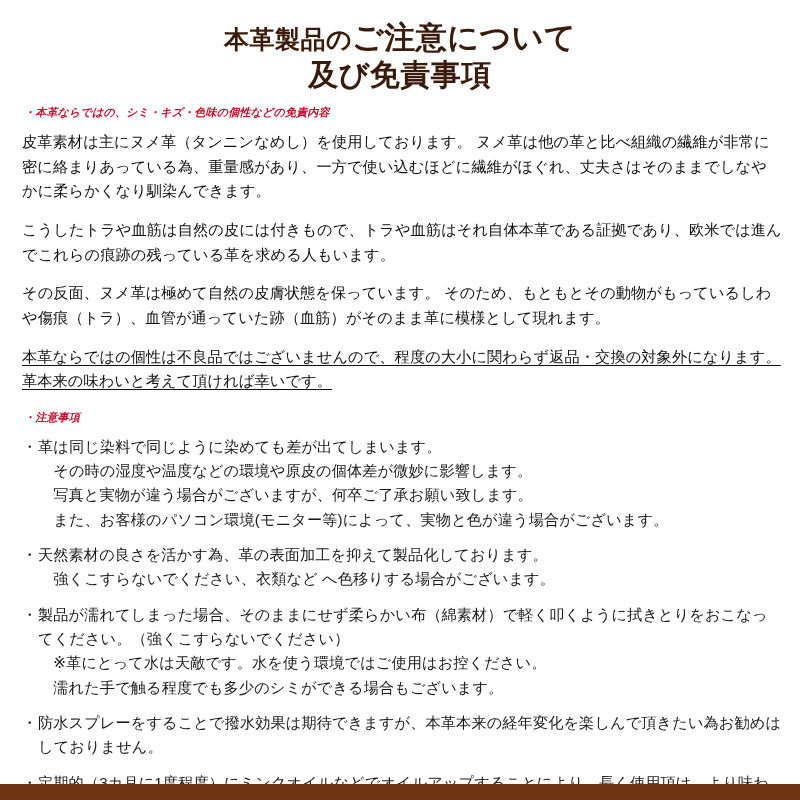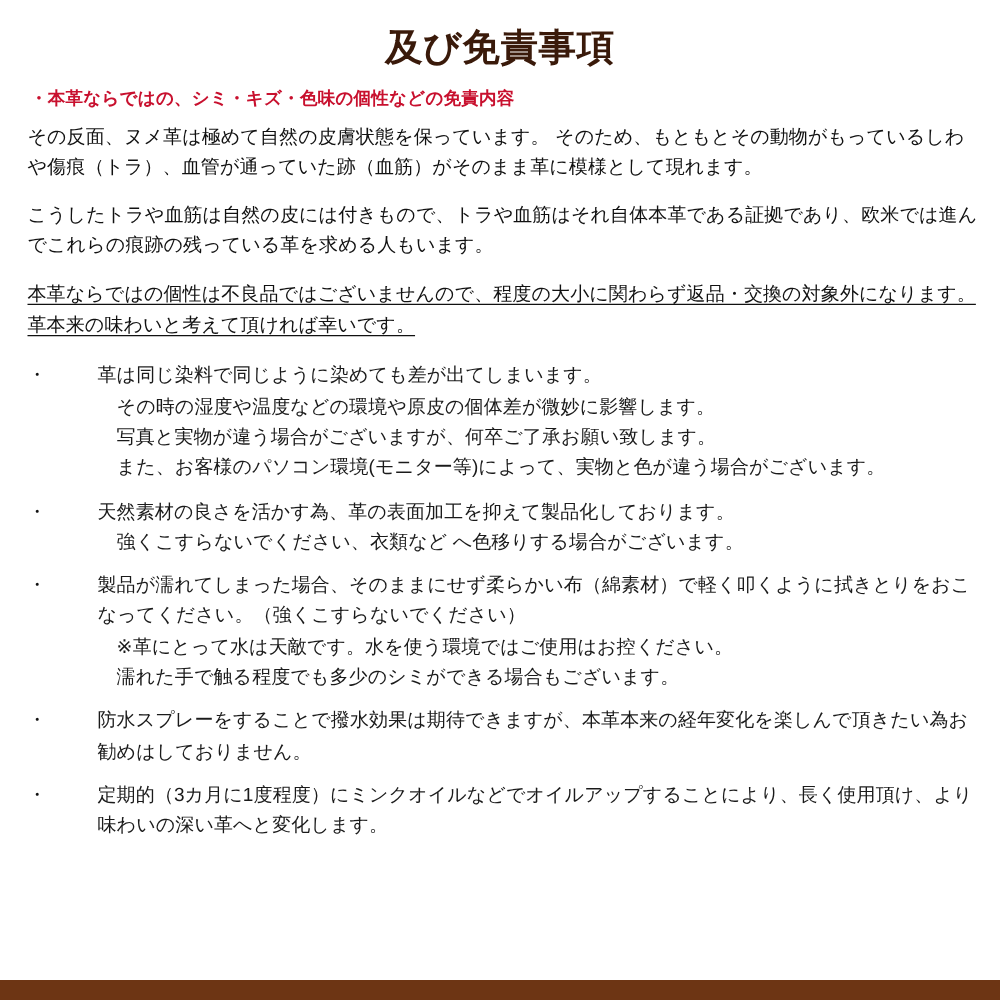--- a/index.html
+++ b/index.html
@@ -44,23 +44,24 @@
     color: #3a1a0a;
     font-size: 30px;
     line-height: 1.25;
     letter-spacing: 0.5px;
   }
 
   
   .section-head {
     color: #c8102e;
     font-weight: bold;
-    font-size: 14px;
+    font-size: 11px;
     margin: 12px 0 10px 6px;
     letter-spacing: 0.2px;
+    font-style: italic;
   }
 
   
   .para {
     font-size: 15.2px;
     line-height: 1.62;
     color: #111111;
     margin: 0 0 14px 0;
     padding-left: 4px;
     letter-spacing: 0.1px;
@@ -87,53 +88,58 @@
   }
   .bullet-mark {
     flex: 0 0 auto;
     width: 16px;
     text-align: left;
     color: #111111;
   }
   .bullet-text {
     flex: 1 1 auto;
     white-space: pre-line;
-    margin-left: 40px;
   }
   .bullet-item.tight { margin-bottom: 6px; }
 
   
   .footer-bar {
     position: absolute;
     left: 0;
     bottom: 0;
     width: 800px;
     height: 16px;
     background: #6d3514;
   }
 </style>
 </head>
 <body>
 
 <div class="page">
 
   <div class="title-block">
+    <div class="title-line1">
+      <span class="small">本革製品の</span><span class="big">ご注意について</span>
+    </div>
     <div class="title-line2">及び免責事項</div>
   </div>
 
   <div class="section">
     <div class="section-head">・本革ならではの、シミ・キズ・色味の個性などの免責内容</div>
 
+    <p class="para">皮革素材は主にヌメ革（タンニンなめし）を使用しております。
+ヌメ革は他の革と比べ組織の繊維が非常に密に絡まりあっている為、重量感があり、一方で使い込むほどに繊維がほぐれ、丈夫さはそのままでしなやかに柔らかくなり馴染んできます。</p>
+    <p class="para">こうしたトラや血筋は自然の皮には付きもので、トラや血筋はそれ自体本革である証拠であり、欧米では進んでこれらの痕跡の残っている革を求める人もいます。</p>
     <p class="para">その反面、ヌメ革は極めて自然の皮膚状態を保っています。
 そのため、もともとその動物がもっているしわや傷痕（トラ）、血管が通っていた跡（血筋）がそのまま革に模様として現れます。</p>
-    <p class="para">こうしたトラや血筋は自然の皮には付きもので、トラや血筋はそれ自体本革である証拠であり、欧米では進んでこれらの痕跡の残っている革を求める人もいます。</p>
     <p class="para underline-strong">本革ならではの個性は不良品ではございませんので、程度の大小に関わらず返品・交換の対象外になります。革本来の味わいと考えて頂ければ幸いです。</p>
   </div>
 
   <div class="section">
+    <div class="section-head">・注意事項</div>
 
     <ul class="bullets">
       <li class="bullet-item">
         <span class="bullet-mark">・</span>
         <span class="bullet-text">革は同じ染料で同じように染めても差が出てしまいます。
 　その時の湿度や温度などの環境や原皮の個体差が微妙に影響します。
 　写真と実物が違う場合がございますが、何卒ご了承お願い致します。
 　また、お客様のパソコン環境(モニター等)によって、実物と色が違う場合がございます。</span>
       </li>
       <li class="bullet-item">

